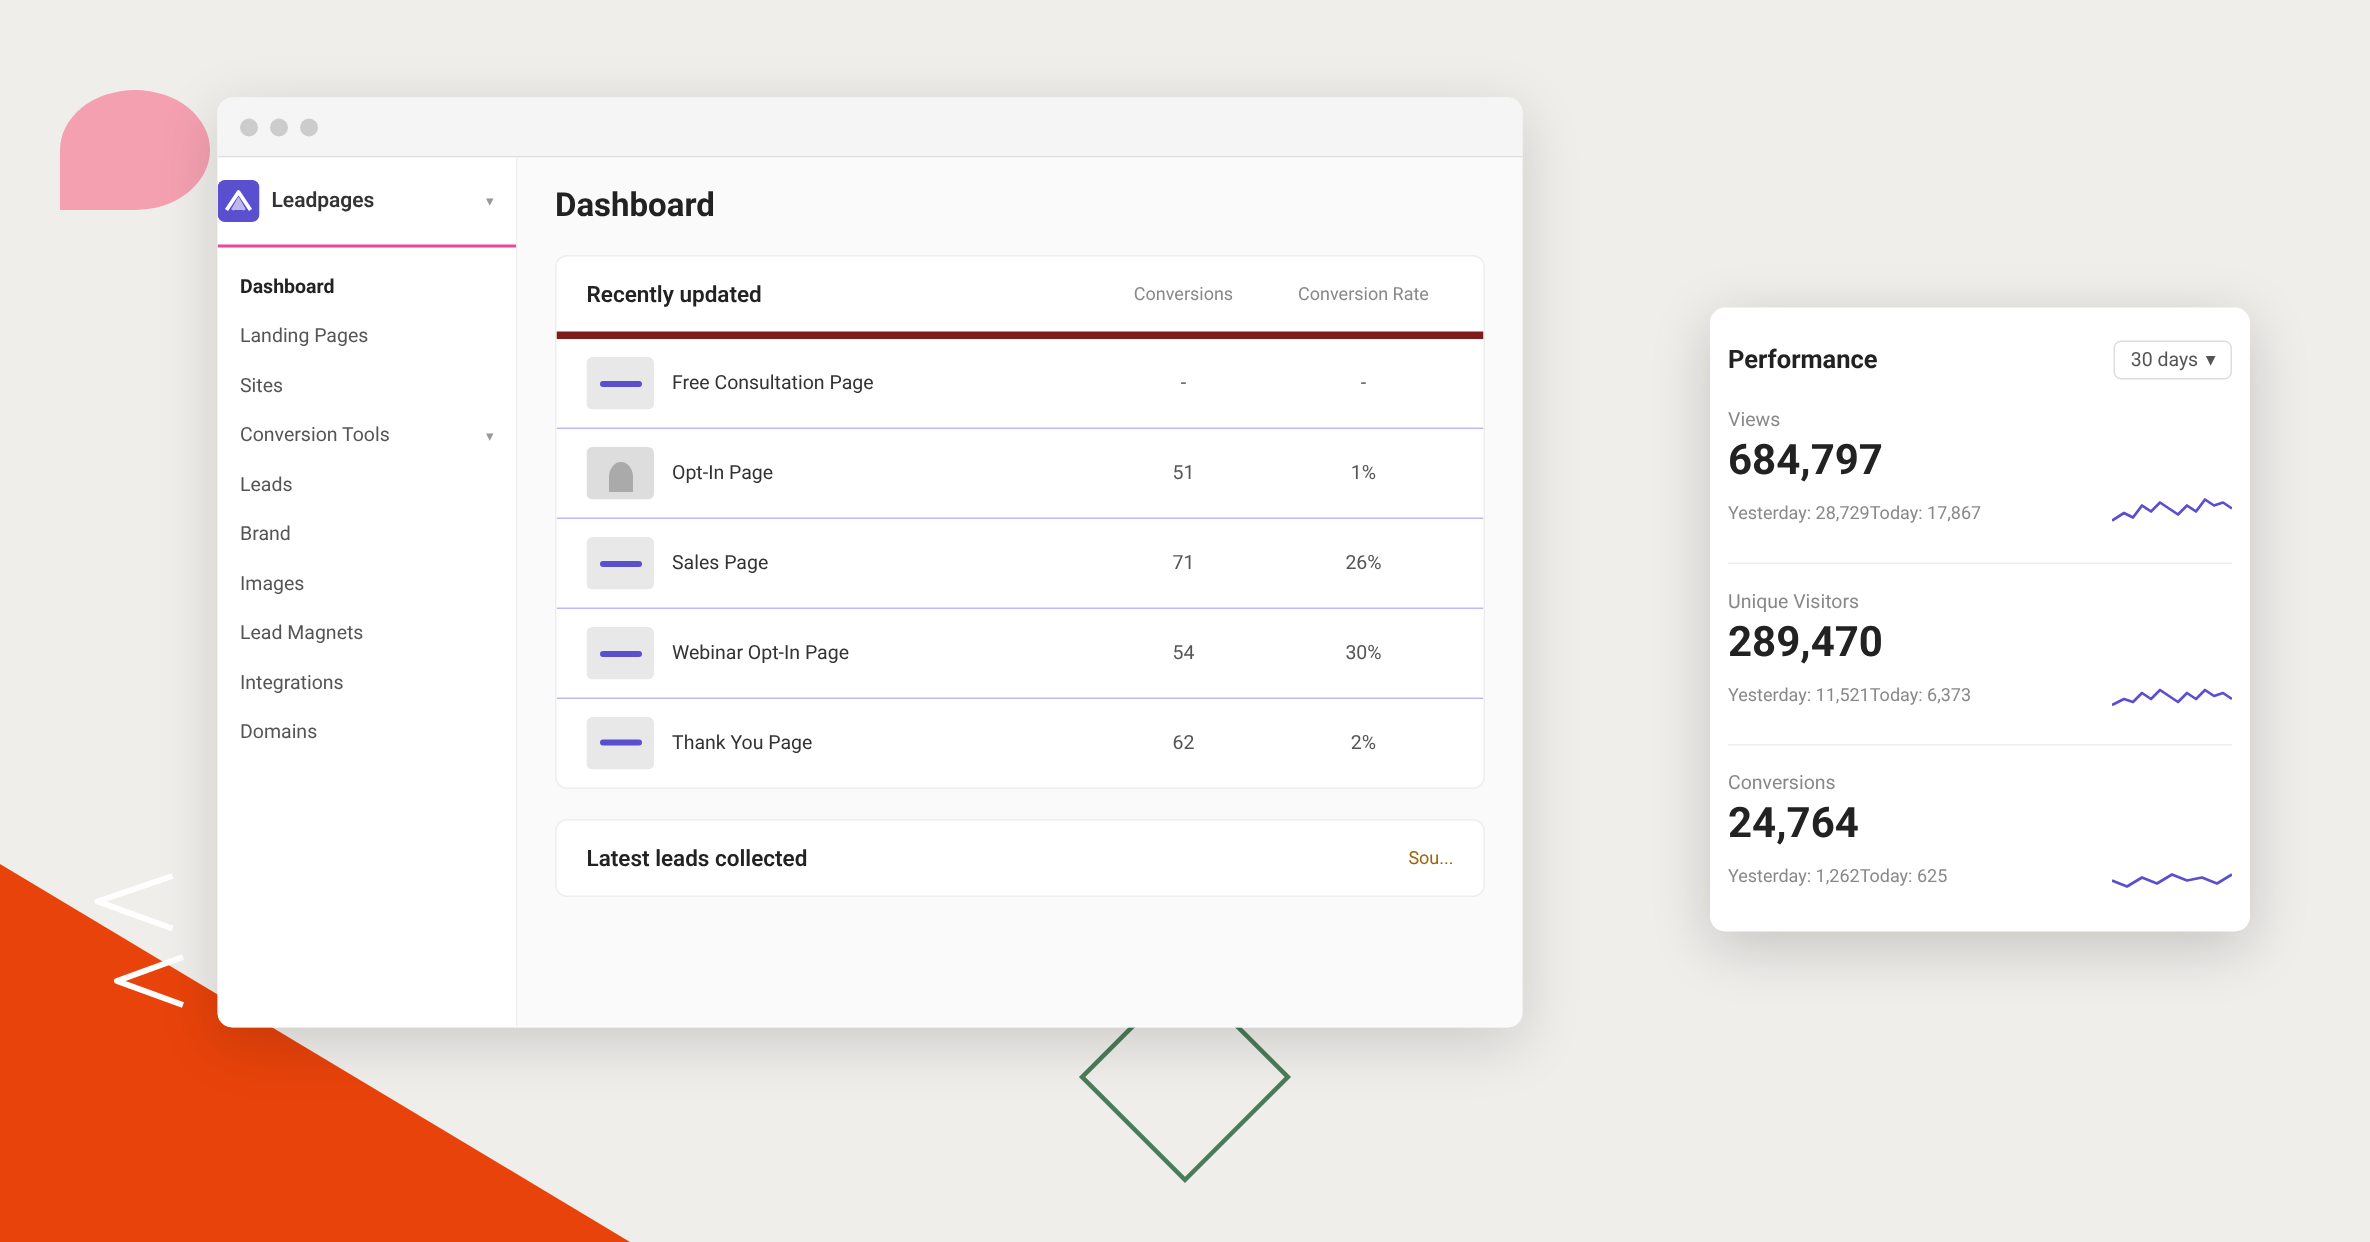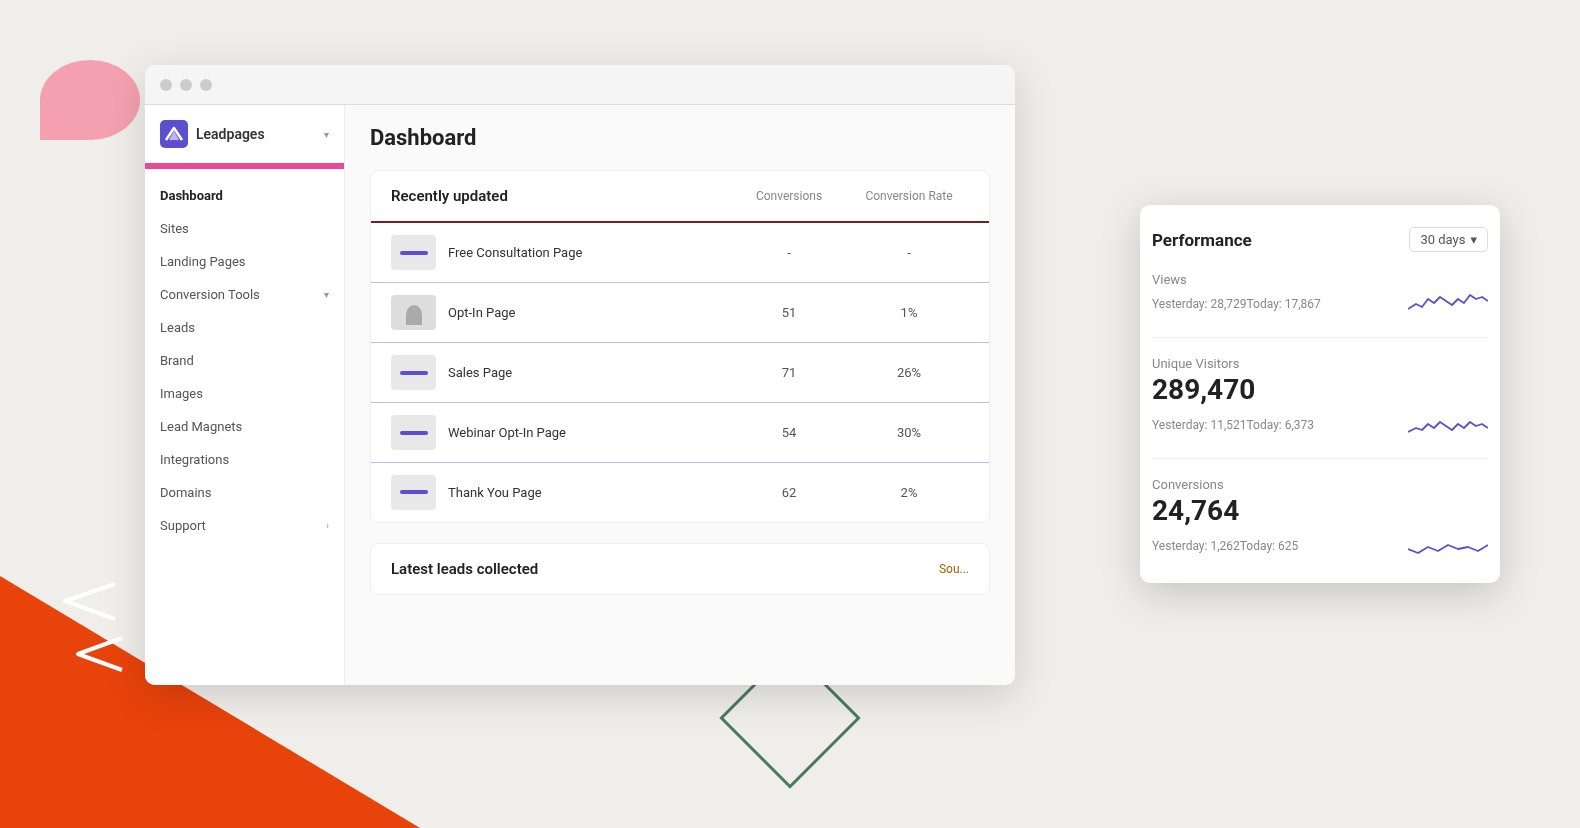--- a/index.html
+++ b/index.html
@@ -87,22 +87,22 @@
       width: 200px;
       min-width: 200px;
       background: white;
       border-right: 1px solid #eee;
       padding: 15px 0;
       overflow-y: auto;
     }
     .sidebar-header {
       display: flex;
       align-items: center;
-      padding: 0 15px 15px 15px;
-      border-bottom: 6px solid #ec4899;
+      padding: 0 15px 15px 0;
+      border-bottom: 2px solid #ec4899;
       margin-bottom: 10px;
     }
     .sidebar-logo {
       width: 28px;
       height: 28px;
       margin-right: 8px;
     }
     .sidebar-brand-name {
       font-size: 14px;
       font-weight: 600;
@@ -150,21 +150,21 @@
       background: white;
       border-radius: 8px;
       border: 1px solid #eee;
       margin-bottom: 20px;
       overflow: hidden;
     }
     .section-header {
       display: flex;
       align-items: center;
       padding: 16px 20px;
-      border-bottom: 2px solid #7f1d1d;
+      border-bottom: 5px solid #7f1d1d;
     }
     .section-title {
       font-size: 15px;
       font-weight: 600;
       color: #222;
       flex: 1;
     }
     .col-header {
       font-size: 12px;
       color: #888;
@@ -341,24 +341,24 @@
           <path d="M10 20 L14 13 L18 20" stroke="white" stroke-width="2" fill="white" opacity="0.6"></path>
         </svg>
         <span class="sidebar-brand-name">Leadpages</span>
         <span class="sidebar-chevron">▾</span>
       </div>
 
       <div class="sidebar-nav-item active">
         <span>Dashboard</span>
       </div>
       <div class="sidebar-nav-item">
+        <span>Landing Pages</span>
+      </div>
+      <div class="sidebar-nav-item">
         <span>Sites</span>
-      </div>
-      <div class="sidebar-nav-item">
-        <span>Landing Pages</span>
       </div>
       <div class="sidebar-nav-item">
         <span>Conversion Tools</span>
         <span class="chevron-right">▾</span>
       </div>
       <div class="sidebar-nav-item">
         <span>Leads</span>
       </div>
       <div class="sidebar-nav-item">
         <span>Brand</span>
@@ -367,24 +367,20 @@
         <span>Images</span>
       </div>
       <div class="sidebar-nav-item">
         <span>Lead Magnets</span>
       </div>
       <div class="sidebar-nav-item">
         <span>Integrations</span>
       </div>
       <div class="sidebar-nav-item">
         <span>Domains</span>
-      </div>
-      <div class="sidebar-nav-item">
-        <span>Support</span>
-        <span class="chevron-right">›</span>
       </div>
     </div>
 
     <div class="main-content">
       <h1 class="page-title">Dashboard</h1>
 
       <div class="section-card">
         <div class="section-header">
           <span class="section-title">Recently updated</span>
           <span class="col-header">Conversions</span>
@@ -461,20 +457,21 @@
   <div class="perf-header">
     <span class="perf-title">Performance</span>
     <div class="perf-dropdown">
       <span>30 days</span>
       <span>▾</span>
     </div>
   </div>
 
   <div class="metric-block">
     <div class="metric-label">Views</div>
+    <div class="metric-value">684,797</div>
     <div class="metric-sub-row">
       <span class="metric-yesterday">
         <span>Yesterday:</span>
         <span>28,729</span>
       </span>
       <span class="metric-today">
         <span>Today:</span>
         <span>17,867</span>
       </span>
       <div class="sparkline">

